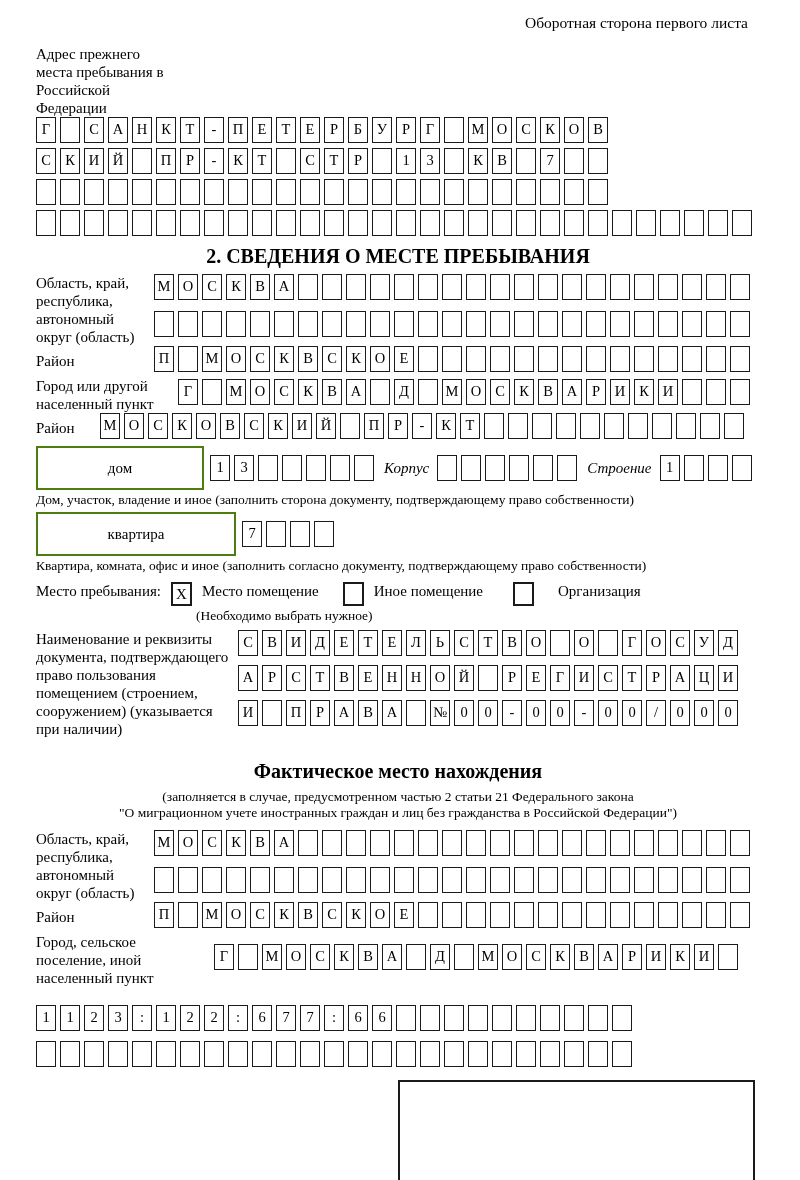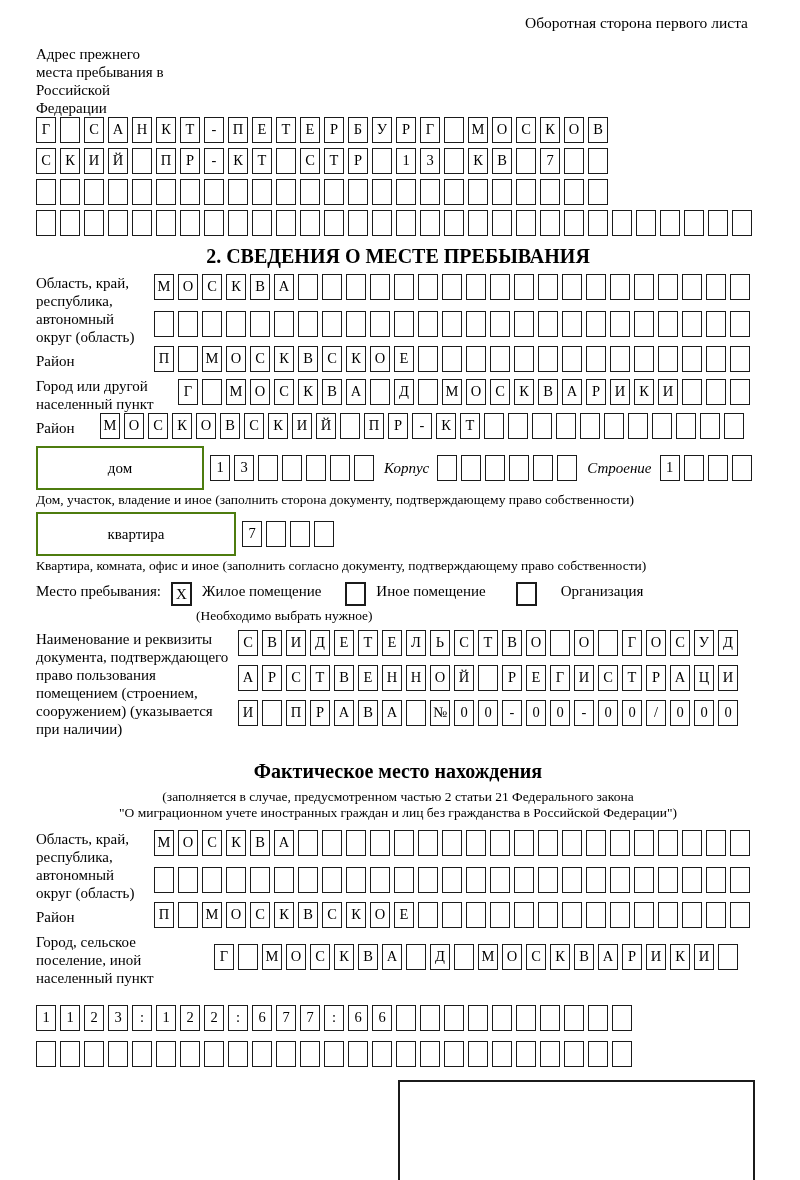--- a/index.html
+++ b/index.html
@@ -371,21 +371,21 @@
         <span class="cell"></span>
         <span class="cell"></span>
         <span class="cell"></span>
       </div>
   </div>
   <div class="caption">Квартира, комната, офис и иное (заполнить согласно документу, подтверждающему право собственности)</div>
 
   <div class="stay-row">
     <span>Место пребывания:</span>
     <span class="checkbox">X</span>
-    <span>Жилое помещение</span>
+    <span>Место помещение</span>
     <span class="checkbox" style="margin-left:24px"></span>
     <span>Иное помещение</span>
     <span class="checkbox" style="margin-left:30px"></span>
     <span style="margin-left:14px">Организация</span>
   </div>
   <div class="caption" style="margin:2px 0 6px 160px">(Необходимо выбрать нужное)</div>
 
   <div class="f-row">
     <div class="f-label" style="width:202px">Наименование и реквизиты документа, подтверждающего право пользования помещением (строением, сооружением) (указывается при наличии)</div>
     <div class="box-rows" style="gap:4px">

